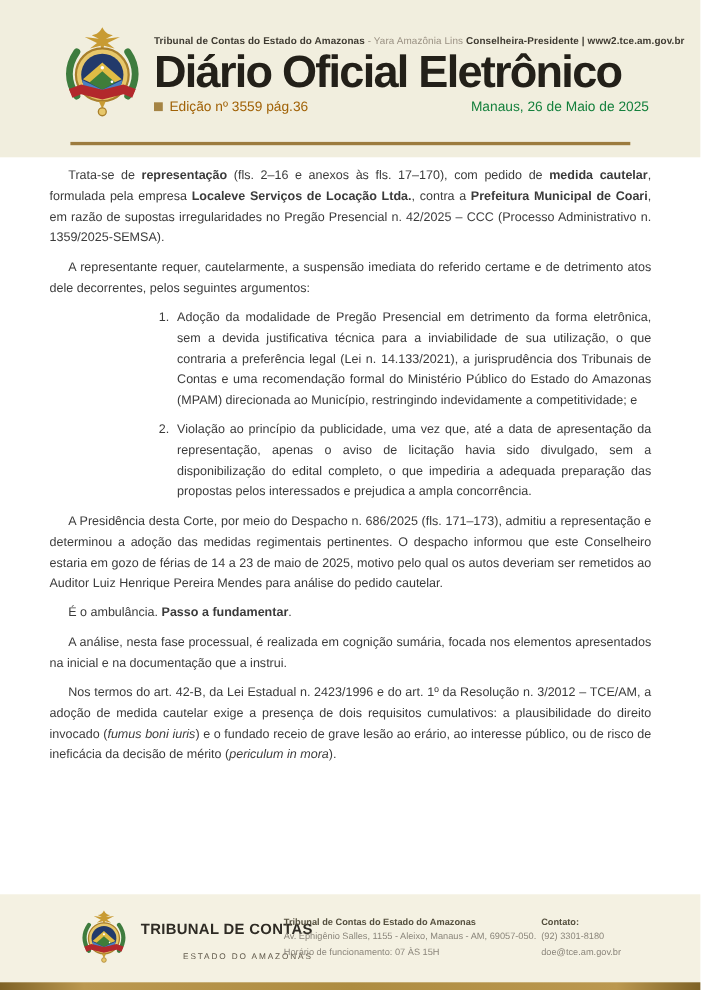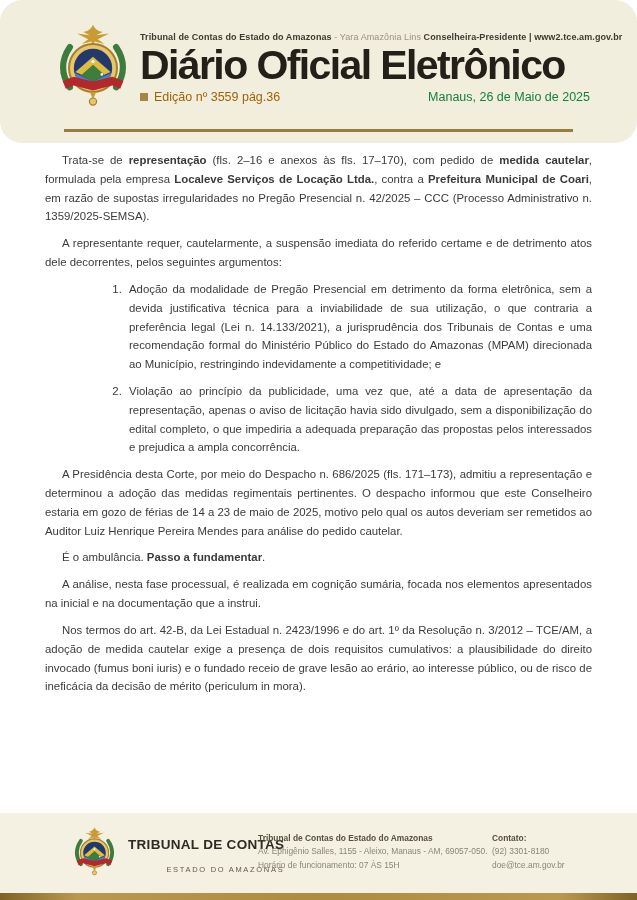--- a/index.html
+++ b/index.html
@@ -2,21 +2,21 @@
 <html lang="pt"><head>
 <meta charset="utf-8">
 <style>
   html,body { margin:0; padding:0; background:#ffffff; }
   .page {
     position:relative; width:637px; height:900px; overflow:hidden;
     background:#ffffff; font-family:"Liberation Sans", sans-serif;
   }
 
   
-  .masthead { position:absolute; top:0; left:0; right:0; height:143px; background:#f1eede;border-radius:22px; }
+  .masthead { position:absolute; top:0; left:0; right:0; height:143px; background:#f1eede; }
   .crest-lg { position:absolute; left:53px; top:22px; width:80px; height:92px; }
   .mast-right { position:absolute; left:140px; top:32px; width:490px; }
   .topline { font-size:9px; color:#9a9183; letter-spacing:0.1px; white-space:nowrap; }
   .tl-b { color:#3e3a31; font-weight:bold; }
   .title {
     margin:1px 0 0; font-size:41px; font-weight:bold; color:#232019;
     letter-spacing:-1.6px; line-height:1.08; white-space:nowrap;
   }
   .meta { display:flex; justify-content:space-between; align-items:center; margin-top:3px; width:450px; }
   .edition { font-size:12.5px; color:#a16207; display:flex; align-items:center; gap:6px; }
@@ -24,23 +24,23 @@
   .dateline { font-size:12.5px; color:#15803d;margin-left:40px; }
   .gold-rule { position:absolute; left:64px; top:129px; width:509px; height:3px; background:#9c7b3e; }
 
   
   .doc {
     position:absolute; top:151px; left:45px; width:547px;
     color:#3b3b3b; font-size:11.4px; line-height:1.65; text-align:justify;
   }
   .doc p { margin:0 0 8px; text-indent:17px; }
   .doc ol { margin:0 0 8px; padding-left:80px; }
-  .doc li { margin-bottom:8px; padding-left:4px; }
+  .doc li { margin-bottom:8px; padding-left:4px;margin-left:32px; }
   .b { font-weight:bold; }
-  .i { }
+  .i { font-style:italic; }
 
   
   .pagefoot { position:absolute; left:0; right:0; top:813px; height:96px; background:#f4f1e2; }
   .crest-sm { position:absolute; left:71px; top:13px; width:47px; height:54px; }
   .brand { position:absolute; left:128px; top:24px; }
   .brand1 { font-size:13.5px; font-weight:bold; color:#2e2b24; letter-spacing:0.3px; }
   .brand2 { font-size:7.5px; font-weight:normal; color:#5f584a; letter-spacing:1.7px; margin-top:13px;text-align:right; }
   .addr { position:absolute; left:258px; top:19px; font-size:8.4px; color:#8a857a; line-height:1.6; }
   .contact { position:absolute; left:492px; top:19px; font-size:8.4px; color:#8a857a; line-height:1.6; }
   .a-b { font-weight:bold; color:#55503f; }

